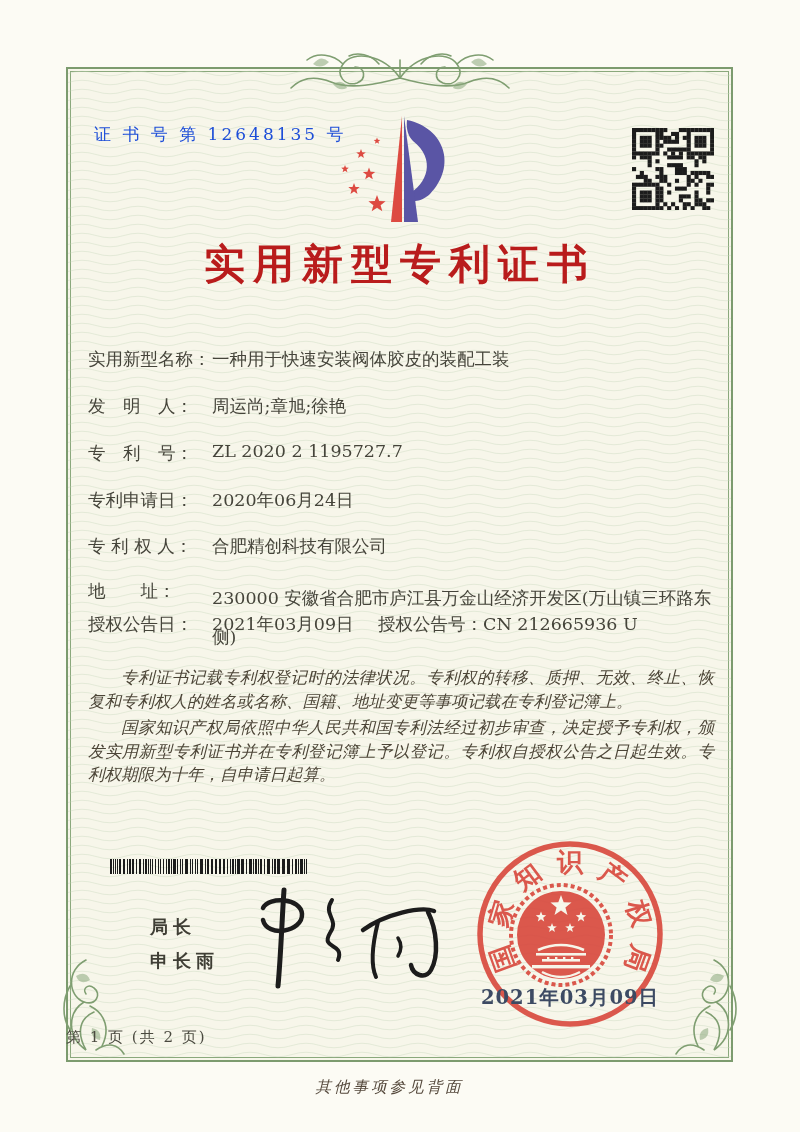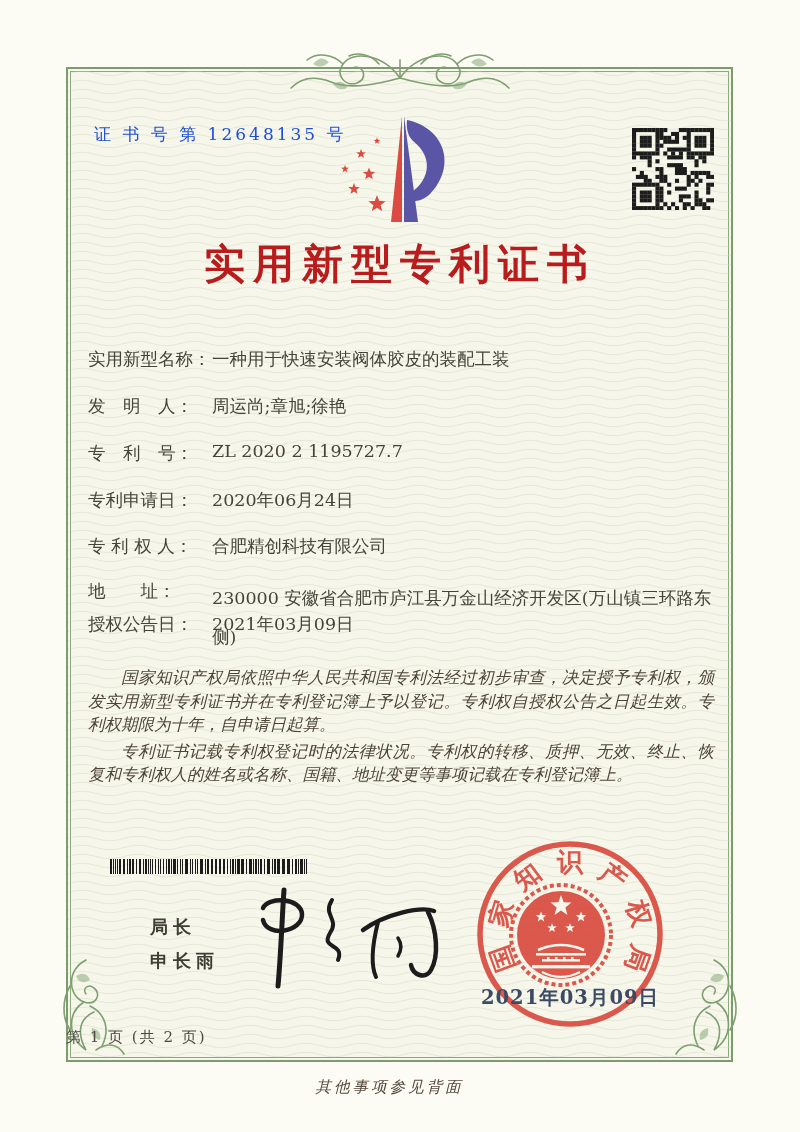--- a/index.html
+++ b/index.html
@@ -355,25 +355,26 @@
   <span class="lbl">专利申请日：</span><span class="val">2020年06月24日</span>
 </div>
 <div class="abs row" style="top:534px;">
   <span class="lbl">专 利 权 人：</span><span class="val">合肥精创科技有限公司</span>
 </div>
 <div class="abs row row-addr" style="top:579px;">
   <span class="lbl">地　　址：</span><span class="val">230000 安徽省合肥市庐江县万金山经济开发区(万山镇三环路东侧)</span>
 </div>
 <div class="abs row" style="top:612px;position:absolute;">
   <span class="lbl">授权公告日：</span><span class="val">2021年03月09日</span>
+  <span class="pair-b"><span>授权公告号：</span><span>CN 212665936 U</span></span>
 </div>
 
 <div class="abs paras">
+  <p>专利证书记载专利权登记时的法律状况。专利权的转移、质押、无效、终止、恢复和专利权人的姓名或名称、国籍、地址变更等事项记载在专利登记簿上。</p>
   <p>国家知识产权局依照中华人民共和国专利法经过初步审查，决定授予专利权，颁发实用新型专利证书并在专利登记簿上予以登记。专利权自授权公告之日起生效。专利权期限为十年，自申请日起算。</p>
-  <p>专利证书记载专利权登记时的法律状况。专利权的转移、质押、无效、终止、恢复和专利权人的姓名或名称、国籍、地址变更等事项记载在专利登记簿上。</p>
 </div>
 
 <svg class="abs" id="barcode-svg" style="left:110px;top:859px;" width="200" height="15" viewBox="0 0 200 15">
     <rect x="0" y="0" width="2" height="15" fill="#1c1c1c"></rect>
     <rect x="3" y="0" width="1" height="15" fill="#1c1c1c"></rect>
     <rect x="5" y="0" width="1" height="15" fill="#1c1c1c"></rect>
     <rect x="7" y="0" width="1" height="15" fill="#1c1c1c"></rect>
     <rect x="9" y="0" width="2" height="15" fill="#1c1c1c"></rect>
     <rect x="13" y="0" width="2" height="15" fill="#1c1c1c"></rect>
     <rect x="17" y="0" width="1" height="15" fill="#1c1c1c"></rect>

